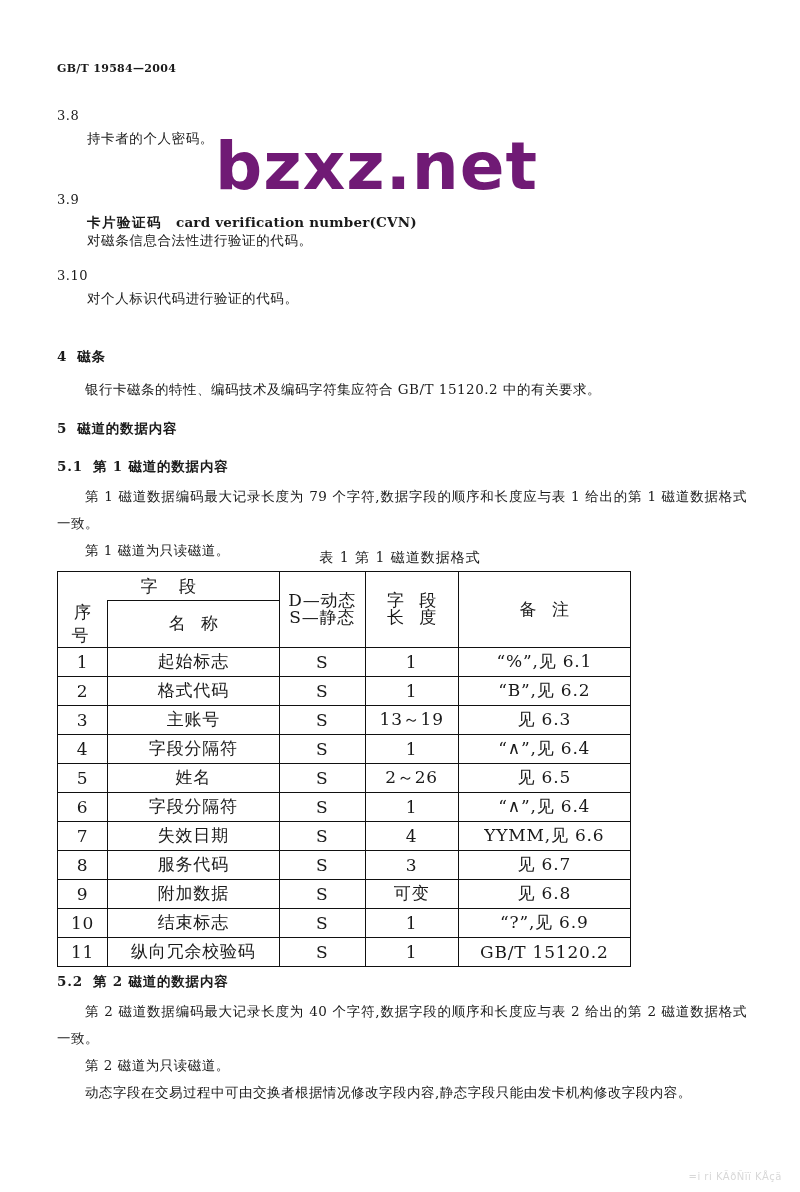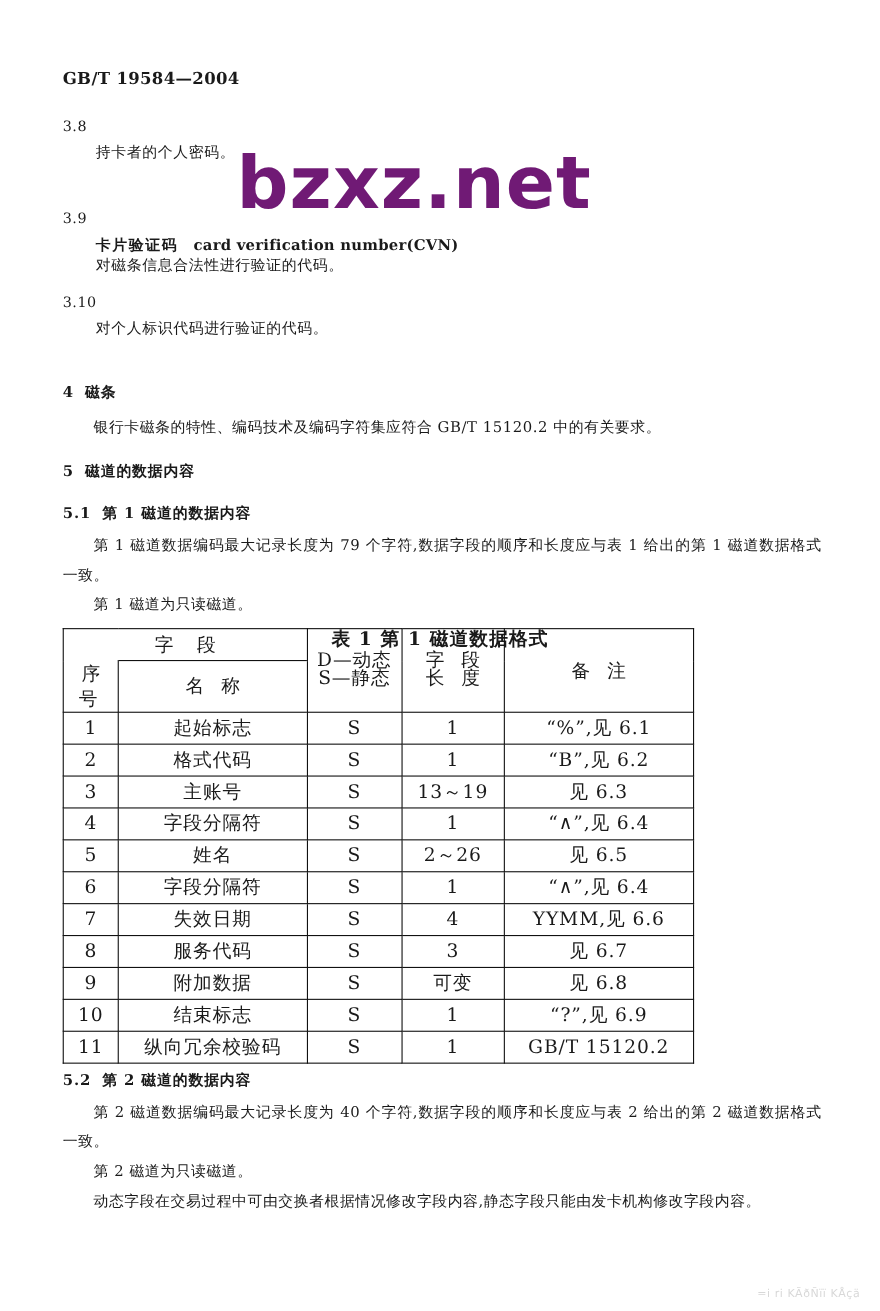--- a/index.html
+++ b/index.html
@@ -44,21 +44,21 @@
 
   .content { position: relative; z-index: 1; }
 
   
   .running-head {
     position: absolute;
     left: 57px;
     top: 62px;
     font-family: "DejaVu Serif", "Liberation Serif", serif;
     font-weight: bold;
-    font-size: 15px;
+    font-size: 11px;
     letter-spacing: 0.3px;
   }
 
   
   .block { position: absolute; left: 57px; width: 690px; }
 
   .clause-num {
     font-size: 13px;
     font-family: "DejaVu Serif", "Liberation Serif", serif;
     letter-spacing: 0.5px;
@@ -91,24 +91,23 @@
     text-align: justify;
   }
   .para.indent { text-indent: 28px; }
 
   
   .table-caption {
     position: absolute;
     left: 0;
     width: 800px;
     text-align: center;
-    font-weight: bold;
-    font-size: 17px;
+    font-weight: normal;
+    font-size: 14px;
     letter-spacing: 1px;
-    margin-top: 20px;
   }
   table.fmt {
     position: absolute;
     left: 57px;
     top: 571px;
     width: 574px;
     border-collapse: collapse;
     font-size: 17px;
     font-family: "DejaVu Serif", "Liberation Serif", serif;
     border-radius: 21px;

